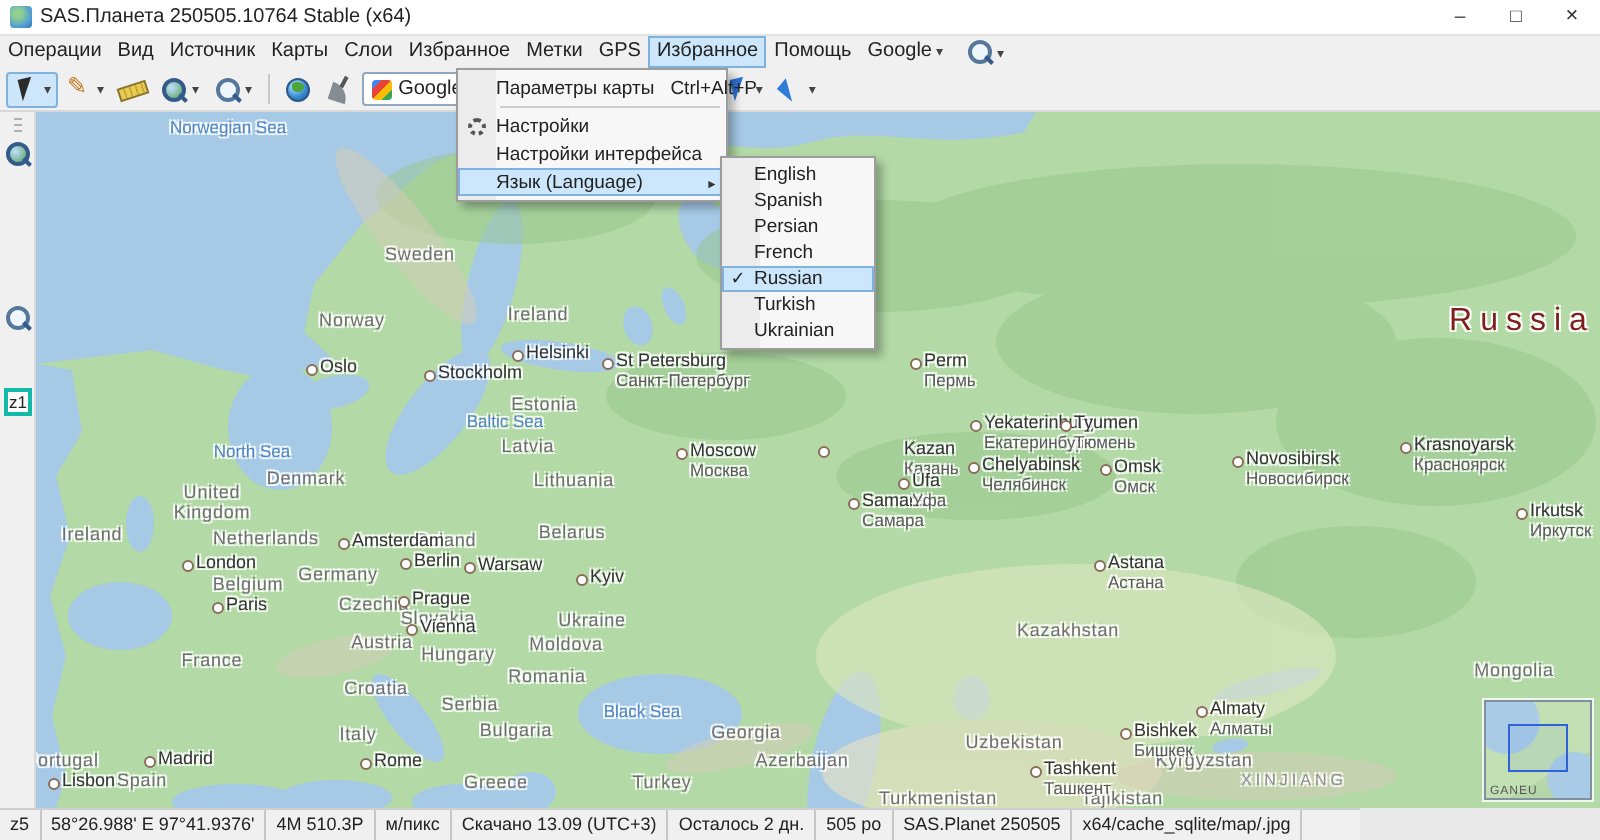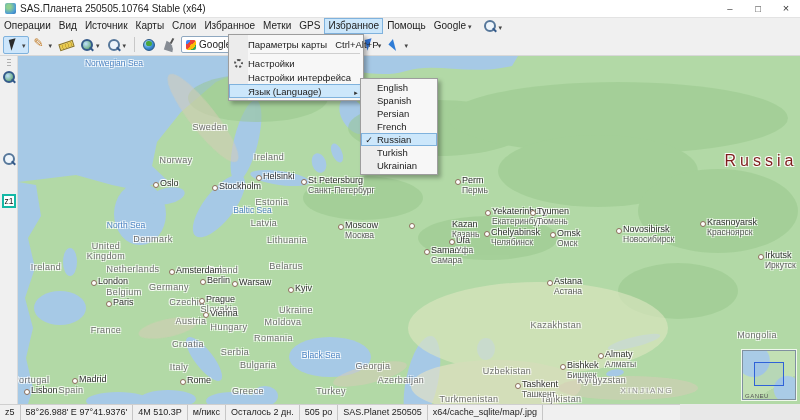--- a/index.html
+++ b/index.html
@@ -296,21 +296,21 @@
       <div class="mlabel country" style="left: 265px; top: 267px;">Moldova</div>
       <div class="mlabel country" style="left: 246px; top: 283px; padding-left: 19px;">Romania</div>
       <div class="mlabel country" style="left: 170px; top: 289px;">Croatia</div>
       <div class="mlabel country" style="left: 217px; top: 297px;">Serbia</div>
       <div class="mlabel country" style="left: 161px; top: 312px;">Italy</div>
       <div class="mlabel country" style="left: 240px; top: 310px;">Bulgaria</div>
       <div class="mlabel country" style="left: 230px; top: 336px;">Greece</div>
       <div class="mlabel country" style="left: 88px; top: 275px;">France</div>
       <div class="mlabel country" style="left: 53px; top: 335px;">Spain</div>
       <div class="mlabel country" style="left: 13px; top: 325px;">Portugal</div>
-      <div class="mlabel country" style="left: 538px; top: 260px; margin-top: 10px;">Kazakhstan</div>
+      <div class="mlabel country" style="left: 516px; top: 260px;">Kazakhstan</div>
       <div class="mlabel country" style="left: 489px; top: 316px;">Uzbekistan</div>
       <div class="mlabel country" style="left: 584px; top: 325px;">Kyrgyzstan</div>
       <div class="mlabel country" style="left: 543px; top: 344px;">Tajikistan</div>
       <div class="mlabel country" style="left: 451px; top: 344px;">Turkmenistan</div>
       <div class="mlabel country" style="left: 383px; top: 325px;">Azerbaijan</div>
       <div class="mlabel country" style="left: 355px; top: 311px;">Georgia</div>
       <div class="mlabel country" style="left: 313px; top: 336px;">Turkey</div>
       <div class="mlabel country" style="left: 739px; top: 280px;">Mongolia</div>
       <div class="mlabel sea" style="left: 96px; top: 8px;">Norwegian Sea</div>
       <div class="mlabel sea" style="left: 108px; top: 170px;">North Sea</div>
@@ -415,17 +415,18 @@
         <span class="plabel">Ukrainian</span>
       </div>
     </div>
 </div>
 
 <div class="statusbar">
     <span class="sseg">z5</span>
     <span class="sseg">58°26.988'  E 97°41.9376'</span>
     <span class="sseg">4М 510.3Р</span>
     <span class="sseg">м/пикс</span>
+    <span class="sseg">Скачано 13.09 (UTC+3)</span>
     <span class="sseg">Осталось 2 дн.</span>
     <span class="sseg">505 ро</span>
     <span class="sseg">SAS.Planet 250505</span>
     <span class="sseg">x64/cache_sqlite/map/.jpg</span>
   </div>
 
 </body></html>

